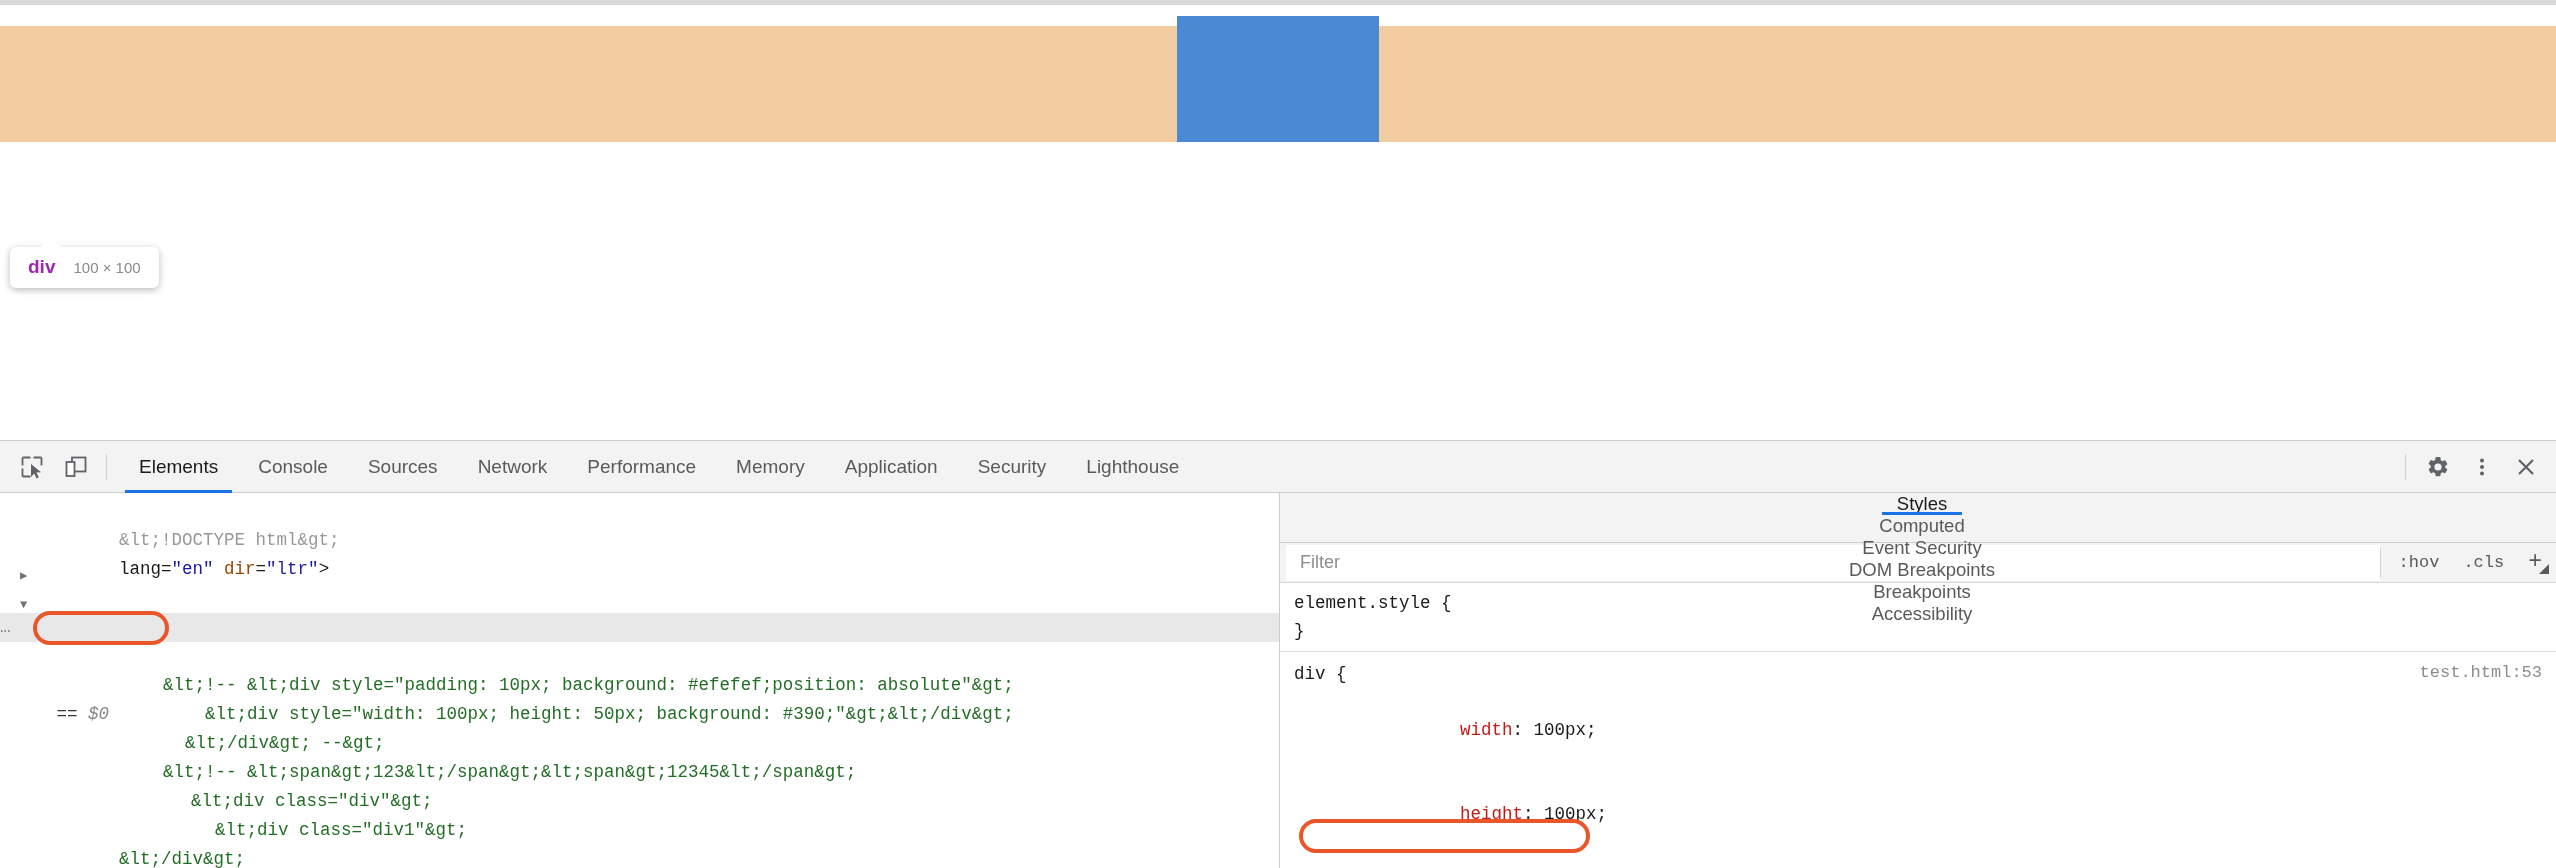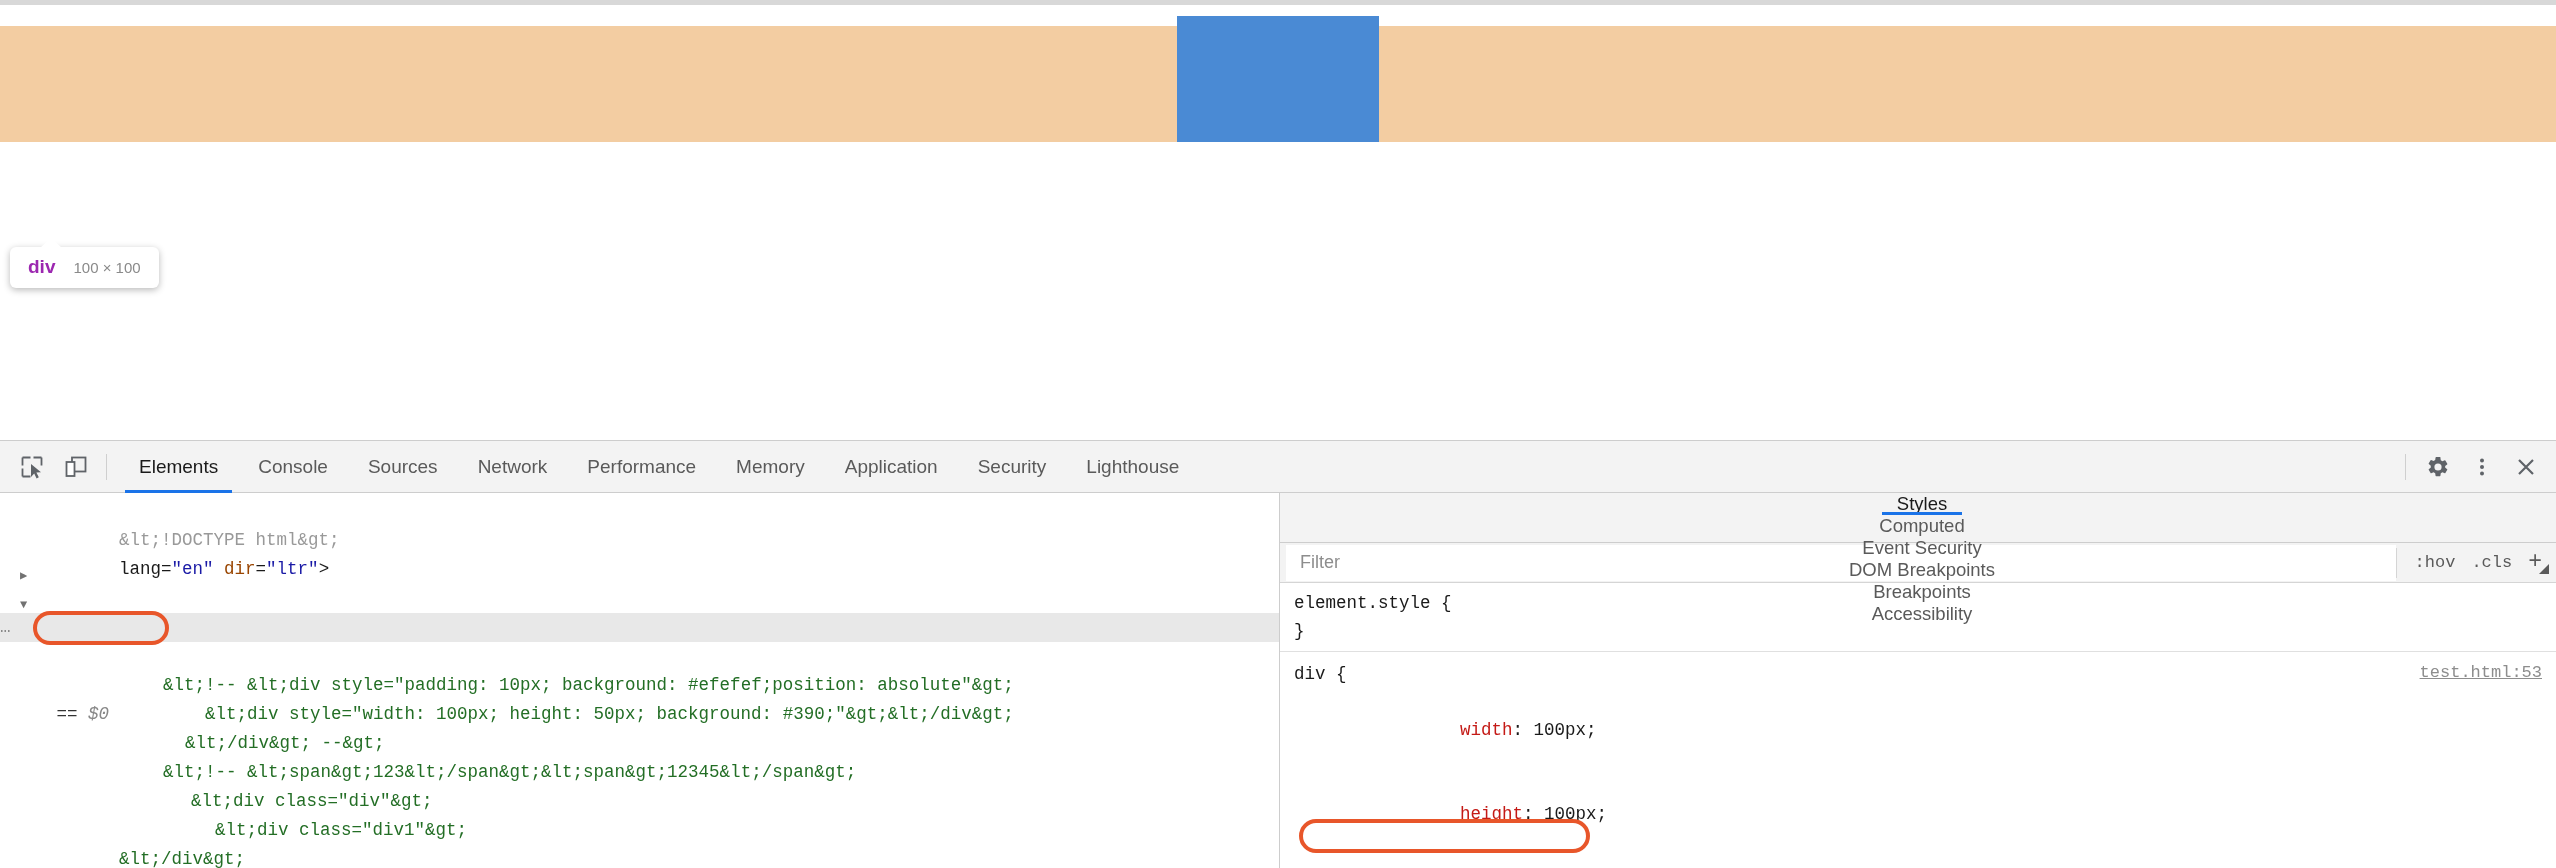--- a/index.html
+++ b/index.html
@@ -237,21 +237,21 @@
     outline: none;
     background: #ffffff;
     font-size: 18px;
     font-family: "Liberation Sans", sans-serif;
     color: #333;
     padding-left: 14px;
   }
   .st-filter-input::placeholder { color: #8d8d8d; }
   .st-filter-right {
     display: flex; align-items: center;
-    gap: 16px;
+    gap: 24px;
     padding: 0 14px 0 18px;
     font-family: "Liberation Mono", monospace;
     font-size: 17px;
     color: #5a5a5a;
     border-left: 1px solid #d5d5d5;
     height: 30px;
   }
   .st-filter-right span { cursor: pointer; }
   .plus-btn {
     position: relative;
@@ -288,21 +288,20 @@
     padding-left: 42px;
   }
   .prop { color: #c41a16; text-align: center; }
   .val { color: #1a1a1a; }
   .src-link {
     position: absolute;
     right: 14px; top: 7px;
     font-family: "Liberation Mono", monospace;
     font-size: 17px;
     color: #8d8d8d;
-    text-decoration: underline;
     cursor: pointer;
   }
   
   .style-highlight-ring {
     position: absolute;
     left: 1299px; top: 819px;
     width: 291px; height: 34px;
     border: 4px solid #e8562a;
     border-radius: 18px;
     pointer-events: none;

